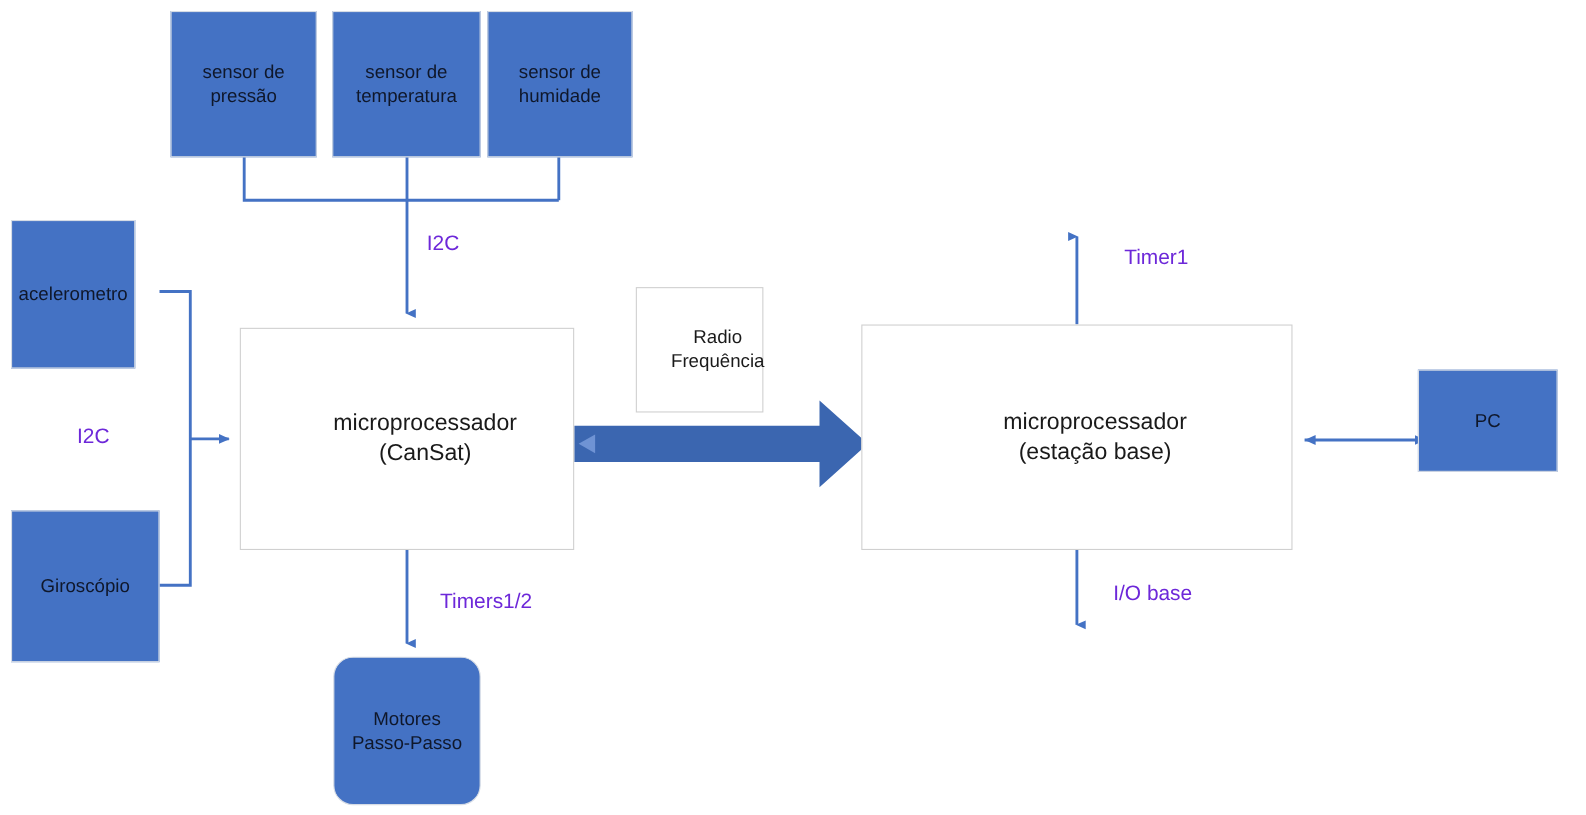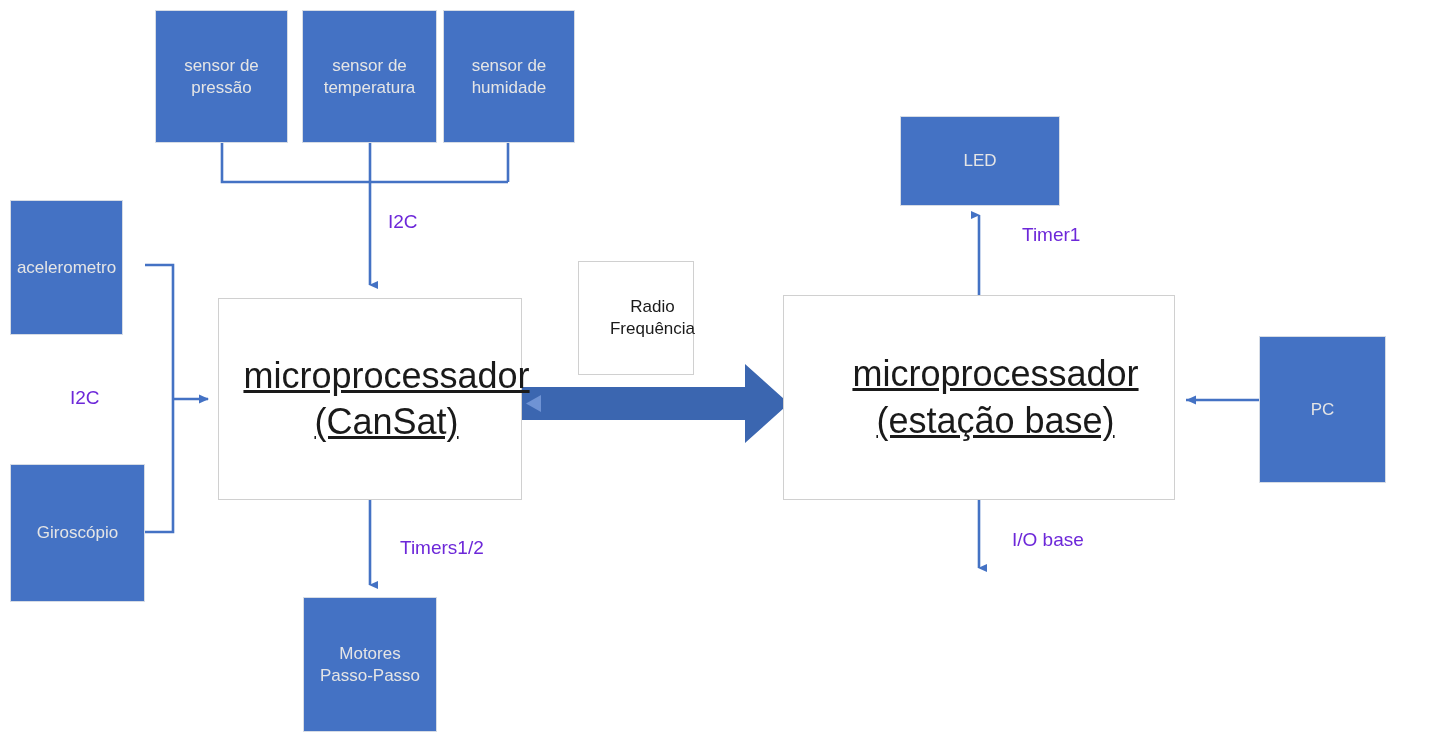--- a/index.html
+++ b/index.html
@@ -22,32 +22,31 @@
     box-sizing: border-box;
     display: flex;
     align-items: center;
     justify-content: center;
     text-align: center;
     line-height: 1.28;
   }
   .node-filled {
     background: #4472c4;
     border: 1px solid #d6dce5;
-    color: #e5e5e5;
+    color: #0f172a;
     font-size: 17px;
   }
   .node-open {
     background: #ffffff;
     border: 1px solid #d0d0d0;
     color: #1a1a1a;
     padding-left: 33px;
   }
   .node-proc {
-    font-size: 36px;
-    text-decoration: underline;
+    font-size: 21px;
   }
   .node-rf {
     font-size: 17px;
   }
   .node-label {
     display: block;
     white-space: pre-line;
   }
   .edge-label {
     position: absolute;
@@ -150,31 +149,28 @@
   <div class="node node-open node-rf" style="left:578px; top:261px; width:116px; height:114px;">
     <span class="node-label">Radio
 Frequência</span>
   </div>
 
   <div class="node node-open node-proc" style="left:783px; top:295px; width:392px; height:205px;">
     <span class="node-label">microprocessador
 (estação base)</span>
   </div>
 
-  <div class="node node-filled" style="left:303px; top:597px; width:134px; height:135px;">
+  <div class="node node-filled" style="left:303px; top:597px; width:134px; height:135px;border-radius:18px;">
     <span class="node-label">Motores
 Passo-Passo</span>
   </div>
 
-  <div class="node node-filled" style="left:900px; top:116px; width:160px; height:90px;">
-    <span class="node-label">LED</span>
-  </div>
 
 
-  <div class="node node-filled" style="left:1259px; top:336px; width:127px; height:147px;">
+  <div class="node node-filled" style="left:1289px; top:336px; width:127px; height:93px;">
     <span class="node-label">PC</span>
   </div>
 
   <div class="edge-label" style="left:388px; top:212px;">I2C</div>
 
   <div class="edge-label" style="left:70px; top:388px;">I2C</div>
 
   <div class="edge-label" style="left:400px; top:538px;">Timers1/2</div>
 
   <div class="edge-label" style="left:1022px; top:225px;">Timer1</div>

